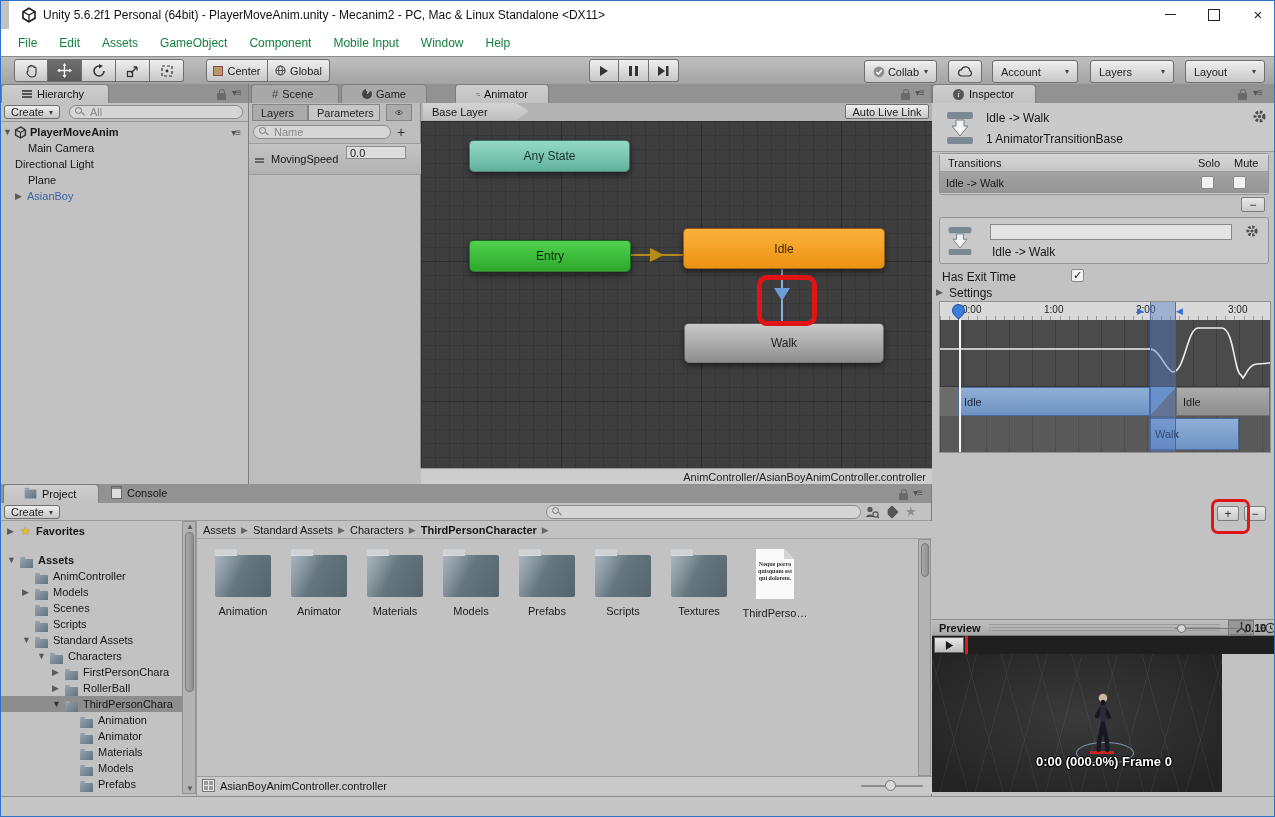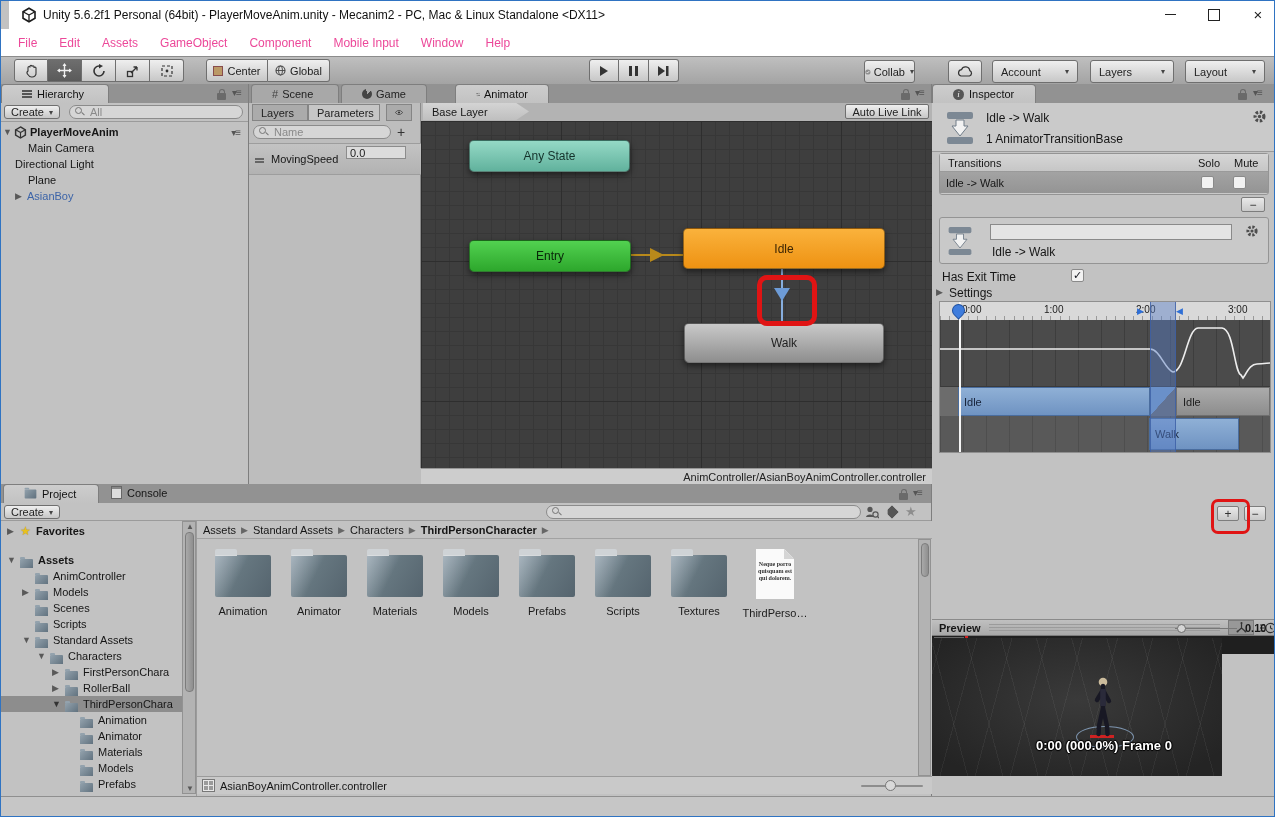--- a/index.html
+++ b/index.html
@@ -8,21 +8,21 @@
         border:1px solid #2f73c2;box-sizing:border-box;overflow:hidden;}
   .abs{position:absolute;}
   .flex{display:flex;align-items:center;}
   .nosel{white-space:nowrap;overflow:hidden;}
 
   
   .titlebar{left:8px;top:0;width:100%;height:28px;background:#fff;display:flex;align-items:center;}
   .titletxt{font-size:12px;color:#111;margin-left:8px;}
   .wbtn{width:44px;height:27px;display:flex;align-items:center;justify-content:center;color:#222;}
   .menubar{left:0;top:28px;width:100%;height:27px;background:#fff;display:flex;align-items:center;padding-left:6px;box-sizing:border-box;}
-  .menuitem{padding:0 11px;font-size:12px;color:#ec4899;}
+  .menuitem{padding:0 11px;font-size:12px;color:#15803d;}
 
   
   .toolbar{left:0;top:55px;width:100%;height:28px;background:linear-gradient(#bfbfbf,#a2a2a2);
            border-top:1px solid #8c8c8c;border-bottom:1px solid #6f6f6f;}
   .tbtn{height:23px;background:linear-gradient(#efefef,#c7c7c7);border:1px solid #6f6f6f;
         display:flex;align-items:center;justify-content:center;color:#222;box-sizing:border-box;}
   .tbtn.dark{background:linear-gradient(#6e6e6e,#5a5a5a);color:#eee;}
   .grp{display:flex;}
   .grp .tbtn{border-left-width:0;}
   .grp .tbtn:first-child{border-left-width:1px;border-radius:3px 0 0 3px;}
@@ -86,21 +86,21 @@
   .track1{position:absolute;left:0;top:84px;width:330px;height:30px;background:#6c6c6c;border-top:1px solid #3a3a3a;box-sizing:border-box;}
   .track2{position:absolute;left:0;top:114px;width:330px;height:36px;background:#595959;
          background-image:repeating-linear-gradient(90deg,rgba(0,0,0,.12) 0 1px,transparent 1px 23px);}
   .bluebar{position:absolute;background:linear-gradient(#8fb0d6,#6f93c2);border:1px solid #4a6d9e;box-sizing:border-box;color:#17233a;display:flex;align-items:center;padding-left:5px;font-size:11px;}
   .graybar{position:absolute;background:linear-gradient(#ababab,#8d8d8d);border:1px solid #6f6f6f;box-sizing:border-box;color:#1d1d1d;display:flex;align-items:center;padding-left:6px;font-size:11px;}
   .band{position:absolute;left:210px;top:0;width:26px;height:150px;background:rgba(86,125,197,.45);border-left:1px solid rgba(60,95,165,.8);border-right:1px solid rgba(60,95,165,.8);box-sizing:border-box;}
 
   
   .pvhdr{left:0;top:535px;width:344px;height:17px;background:linear-gradient(#c0c0c0,#a8a8a8);border-top:1px solid #8a8a8a;border-bottom:1px solid #7c7c7c;display:flex;align-items:center;box-sizing:border-box;}
   .grip{flex:1;height:7px;margin:0 8px;background:repeating-linear-gradient(#9b9b9b 0 1px,transparent 1px 3px);}
-  #pv3d{left:0;top:554px;width:290px;height:138px;background:radial-gradient(ellipse at 50% 45%,#3a3a3a,#242424 85%);overflow:hidden;text-decoration:underline;}
+  #pv3d{left:0;top:570px;width:290px;height:138px;background:radial-gradient(ellipse at 50% 45%,#3a3a3a,#242424 85%);overflow:hidden;text-decoration:underline;}
   .pvgrid{position:absolute;inset:0;
      background-image:repeating-linear-gradient(75deg,rgba(255,255,255,.05) 0 1px,transparent 1px 34px),
                       repeating-linear-gradient(-75deg,rgba(255,255,255,.05) 0 1px,transparent 1px 34px);}
 
   
   #project{left:0;top:483px;width:931px;height:312px;background:#c2c2c2;border-right:1px solid #7e7e7e;box-sizing:border-box;}
   .prow{position:absolute;left:0;width:180px;height:16px;display:flex;align-items:center;white-space:nowrap;overflow:hidden;}
   .bigfolder{position:relative;width:56px;height:42px;background:linear-gradient(120deg,#8496a3 0%,#65767f 45%,#55646e 100%);border-radius:2px;margin:8px auto 0;}
   .bigfolder::before{content:"";position:absolute;top:-6px;left:0;width:22px;height:7px;background:#cfd3d6;border-radius:2px 2px 0 0;}
   .bigfolder::after{content:"";position:absolute;inset:0;background:linear-gradient(115deg,rgba(255,255,255,.30),rgba(255,255,255,0) 45%);border-radius:2px;}
@@ -206,21 +206,21 @@
             <rect x="6" y="0" width="3" height="10" fill="#333"></rect>
           </svg>
         </span>
       <span class="tbtn" style="width:30px">
           <svg width="11" height="10" viewBox="0 0 11 10">
             <path d="M0 0 L7 5 L0 10 Z" fill="#333"></path>
             <rect x="8" y="0" width="2.5" height="10" fill="#333"></rect>
           </svg>
         </span>
     </div>
-    <span class="abs tbtn" style="left:863px;top:3px;width:51px;border-radius:3px">
+    <span class="abs tbtn" style="left:863px;top:3px;width:73px;border-radius:3px">
       <svg width="12" height="12" viewBox="0 0 12 12" style="margin-right:3px">
           <circle cx="6" cy="6" r="5.4" fill="#8f8f8f"></circle>
           <path d="M3.4 6 L5.3 8 L8.8 4" fill="none" stroke="#fff" stroke-width="1.5"></path>
         </svg>
       <span>Collab</span>
         <span class="caret">▾</span>
     </span>
     <span class="abs tbtn" style="left:947px;top:3px;width:34px;border-radius:3px">
       <svg width="16" height="11" viewBox="0 0 16 11">
           <path d="M4 10 a3.2 3.2 0 0 1 .5-6.3 A4.3 4.3 0 0 1 12.8 4.6 A2.9 2.9 0 0 1 12.5 10 Z" fill="none" stroke="#333" stroke-width="1.2"></path>

